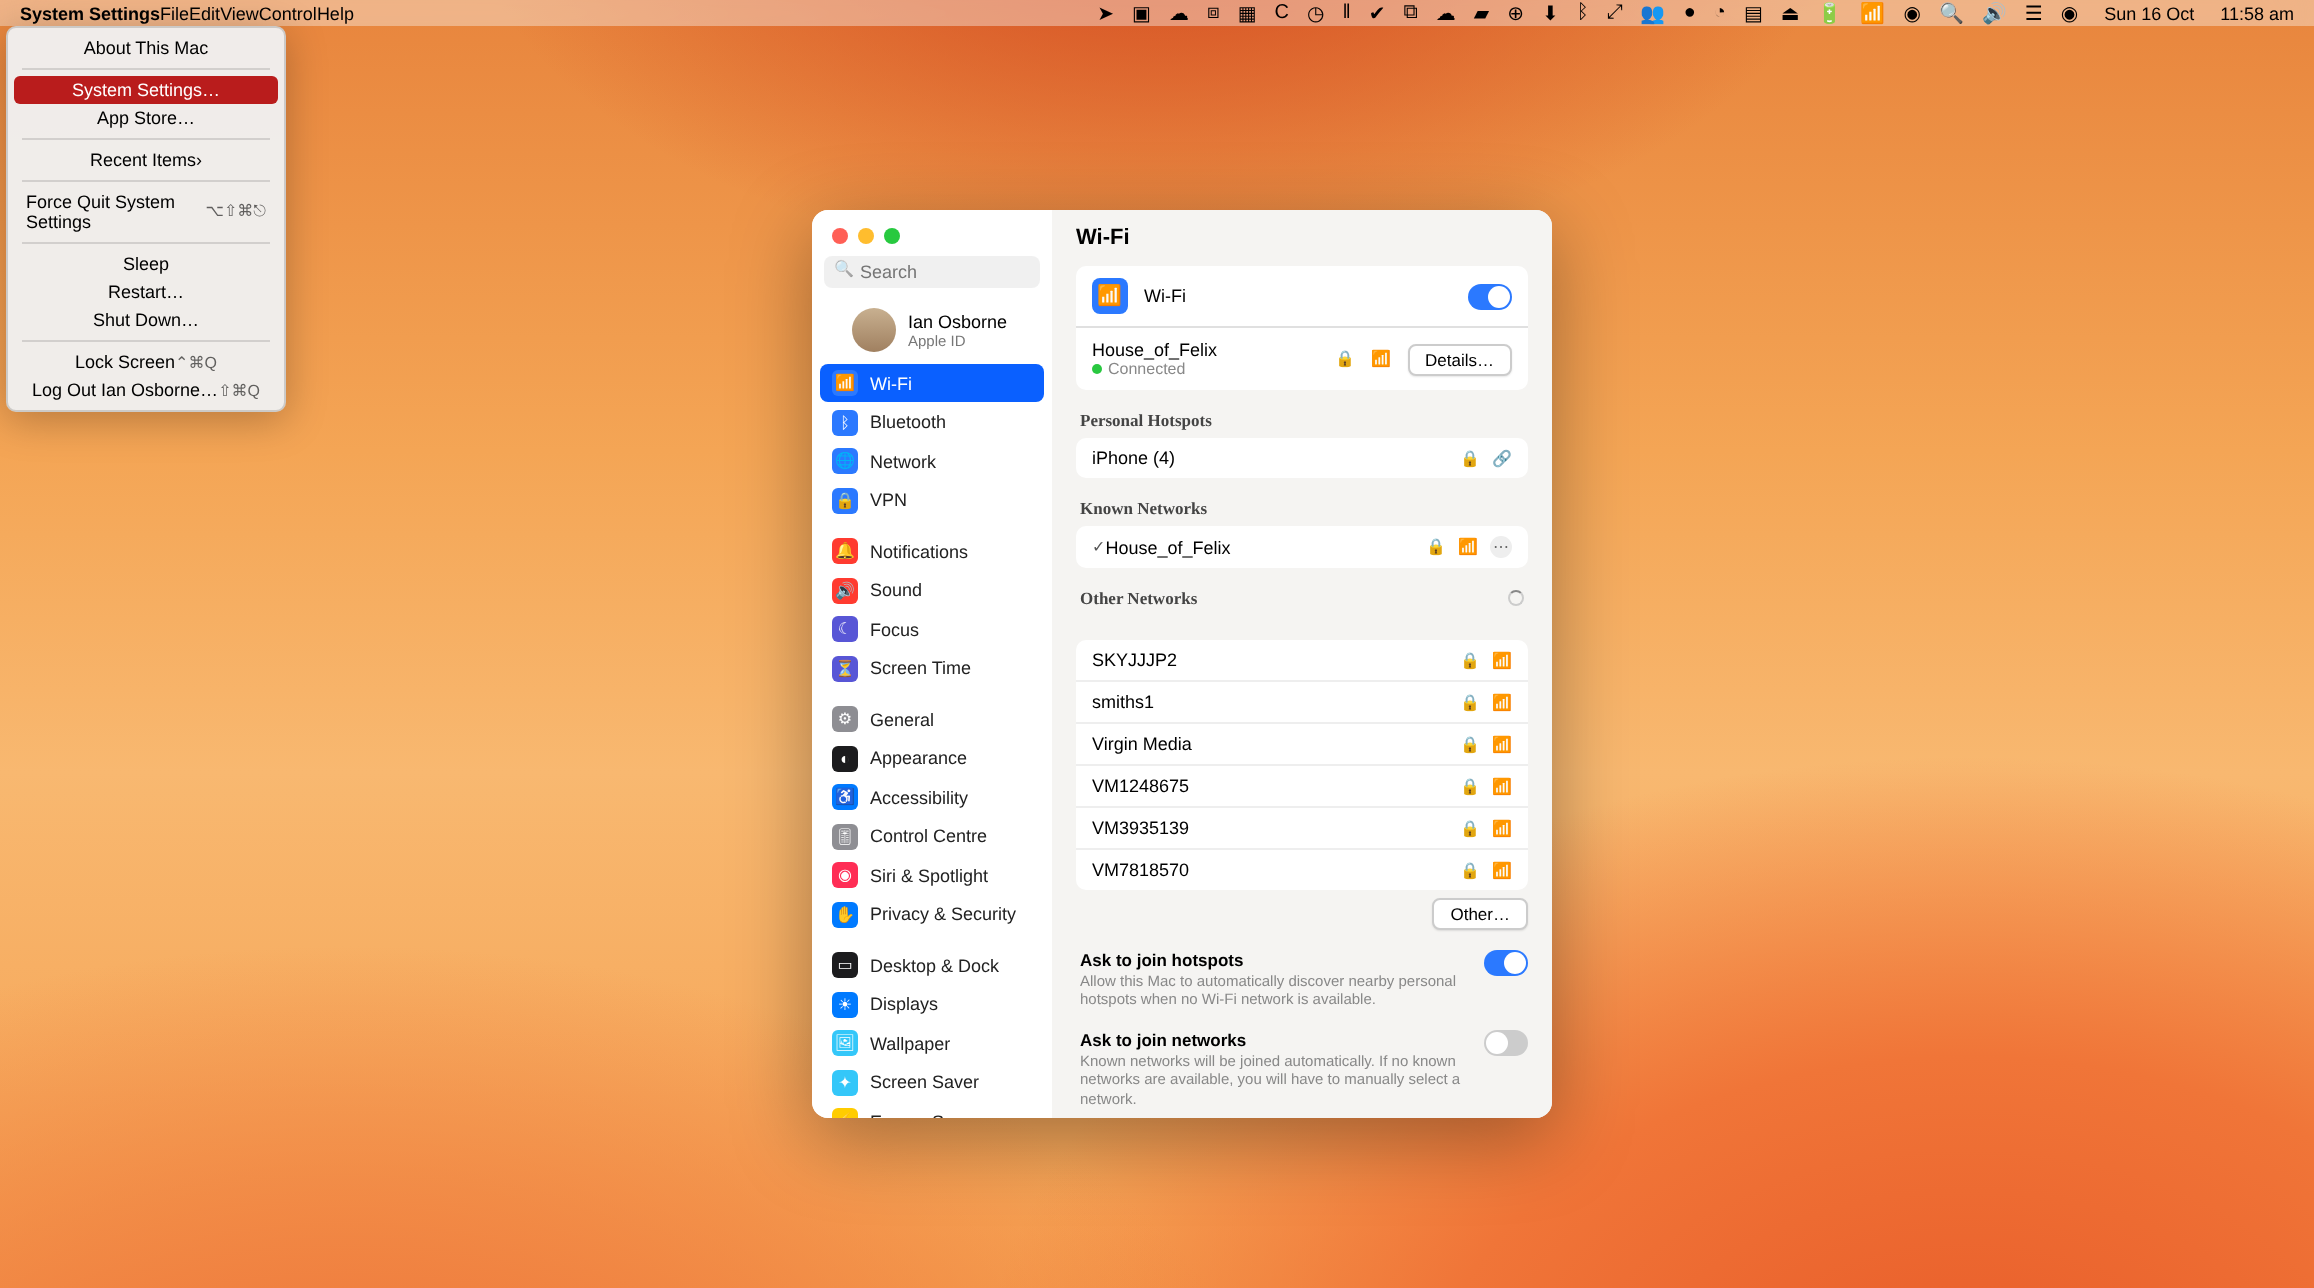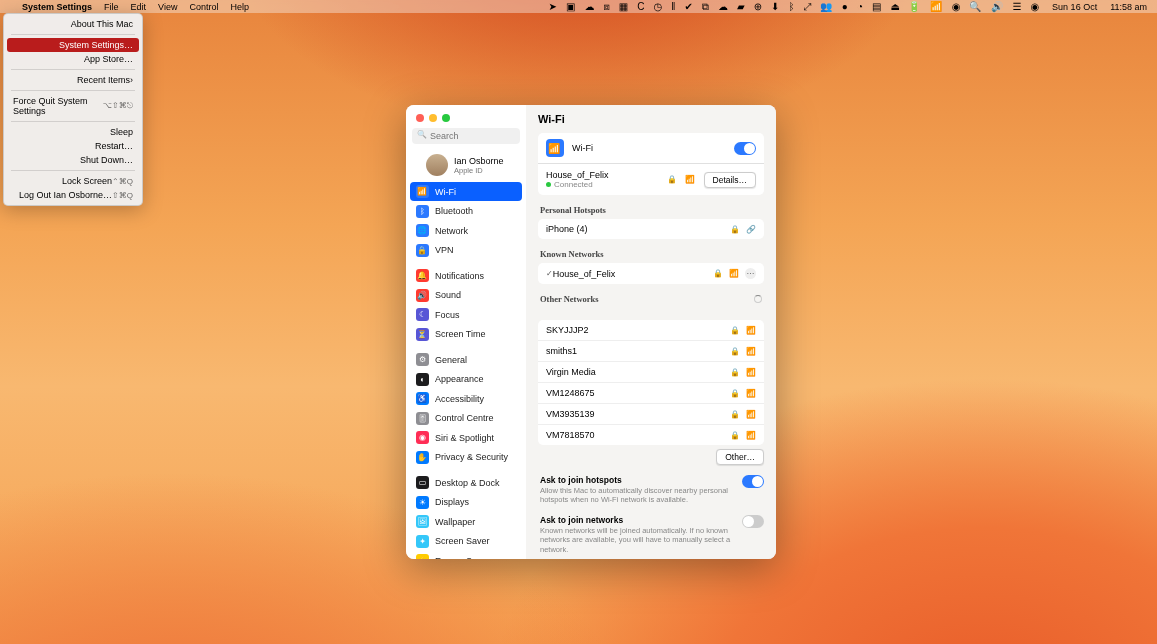--- a/index.html
+++ b/index.html
@@ -15,35 +15,35 @@
     linear-gradient(180deg, #e8853d 0%, #f4a555 35%, #f8b870 60%, #f5a050 100%);
 }
 
 
 .menubar {
   position: absolute; top: 0; left: 0; right: 0; height: 13px;
   background: rgba(250,248,246,0.4); backdrop-filter: blur(20px);
   display: flex; align-items: center; padding: 0 10px;
   font-size: 9px; color: #000;
 }
-.menubar-left { display: flex; align-items: flex-start; gap: 12px; }
+.menubar-left { display: flex; align-items: flex-start; }
 .menubar-left .apple { font-size: 10px; }
 .menubar-left .app-name { font-weight: 600; }
 .menubar-right { margin-left: auto; display: flex; align-items: center; gap: 9px; font-size: 10px; }
 .menubar-right span { display: inline-flex; }
 .menubar-date { font-size: 9px; margin-left: 4px; }
 
 
 .apple-menu {
   position: absolute; top: 13px; left: 3px; width: 140px;
   background: rgba(240,240,240,0.97); border: 0.5px solid rgba(0,0,0,0.15);
   border-radius: 5px; box-shadow: 0 4px 20px rgba(0,0,0,0.25);
   padding: 3px; font-size: 9px;
 }
-.apple-menu .mi { padding: 2px 6px; border-radius: 3px; display: flex; justify-content: flex-end; align-items: center; color: #000; }
+.apple-menu .mi { padding: 2px 6px; border-radius: 3px; display: flex; justify-content: center; align-items: center; color: #000; }
 .apple-menu .mi.sel { background: #b91c1c; color: #fff; }
 .apple-menu .sep { height: 0; border-top: 0.5px solid rgba(0,0,0,0.12); margin: 3px 4px; }
 .apple-menu .sc { font-size: 8px; opacity: .6; }
 
 
 .window {
   position: absolute; top: 105px; left: 406px; width: 370px; height: 454px;
   background: #efeeec; border-radius: 8px; box-shadow: 0 10px 40px rgba(0,0,0,0.35);
   display: flex; overflow: hidden; font-size: 9px;
 }

